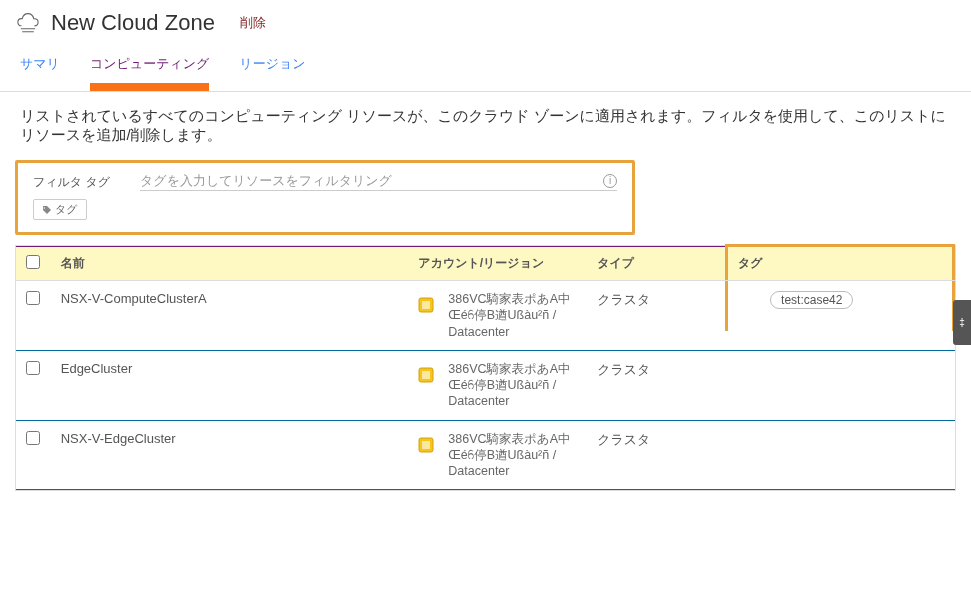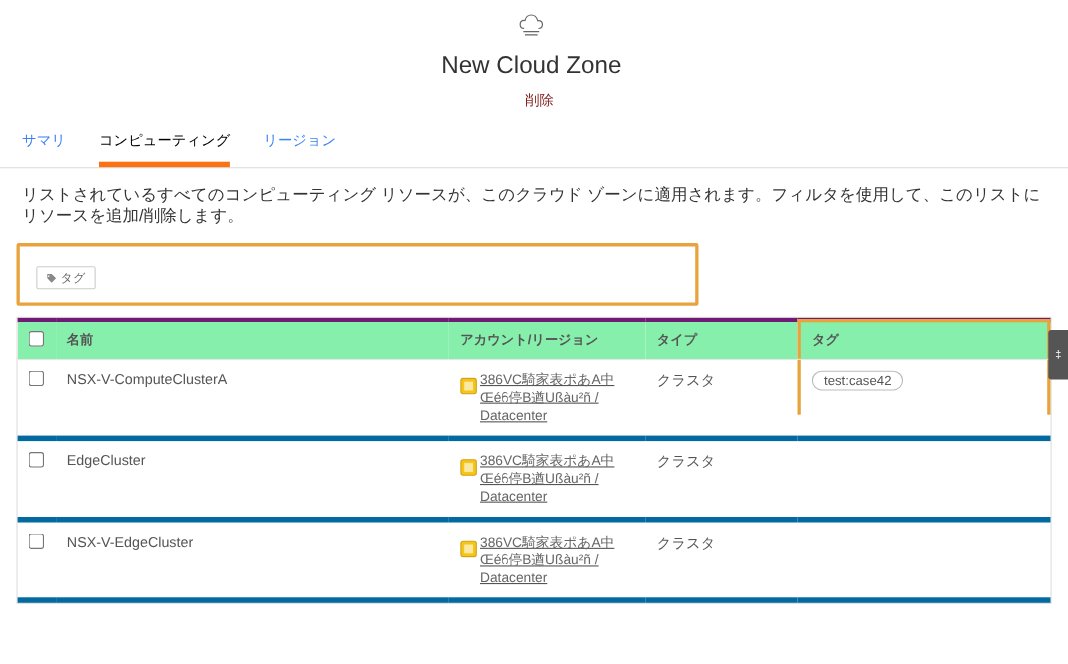--- a/index.html
+++ b/index.html
@@ -1,47 +1,47 @@
 <!DOCTYPE html>
 <html><head>
 <meta charset="utf-8">
 <style>
 * { box-sizing: border-box; margin: 0; padding: 0; }
 body { font-family: -apple-system, BlinkMacSystemFont, "Segoe UI", sans-serif; font-size: 13px; color: #333; background: #fff; width: 971px; }
-.header { display: flex; align-items: center; padding: 10px 20px 5px 15px; gap: 10px; flex-direction: column; }
+.header { display: flex; align-items: center; padding: 10px 20px 5px 15px; gap: 10px; }
 .header-icon { width: 26px; height: 26px; }
 .header-title { font-size: 22px; font-weight: 300; color: #333; }
 .header-link { color: #7f1d1d; font-size: 13px; margin-left: 15px; cursor: pointer; }
 .tabs { display: flex; padding: 8px 20px 0 20px; border-bottom: 1px solid #ddd; gap: 30px; }
 .tab { padding: 6px 0 10px 0; font-size: 13px; color: #3b82f6; cursor: pointer; border-bottom: 3px solid transparent; }
-.tab.active { color: #000000; border-bottom: 5px solid #f97316; }
+.tab.active { color: #701a75; border-bottom: 8px solid #f97316; }
 .description { padding: 15px 20px 10px 20px; font-size: 15px; color: #333; }
 .filter-box { margin: 5px 15px 10px 15px; border: 3px solid #e8a33d; padding: 10px 15px 12px 15px; border-radius: 2px; width: 620px; }
 .filter-row { display: flex; align-items: center; gap: 30px; }
 .filter-label { font-size: 12px; color: #555; white-space: nowrap; }
 .filter-input-wrap { flex: 1; position: relative; display: flex; align-items: center; border-bottom: 1px solid #ccc; padding-bottom: 2px; }
 .filter-input { flex: 1; border: none; outline: none; font-size: 13px; color: #888; background: transparent; }
 .filter-input::placeholder { color: #999; }
 .info-icon { width: 14px; height: 14px; border: 1px solid #999; border-radius: 50%; display: inline-flex; align-items: center; justify-content: center; font-size: 10px; color: #999; margin-left: 8px; font-style: normal; }
 .tags-btn { margin-top: 8px; border: 1px solid #ccc; background: #fff; padding: 2px 8px; font-size: 11px; color: #666; border-radius: 2px; cursor: pointer; display: inline-flex; align-items: center; gap: 3px; }
 .table-wrap { margin: 0 15px; border: 1px solid #ddd; }
 .table { width: 100%; border-collapse: collapse; }
-.table th { text-align: left; font-weight: 600; font-size: 12px; color: #555; padding: 8px 10px; border-bottom: 1px solid #ddd; border-top: 4px solid #701a75; background: #86efac; position: relative; }
+.table th { text-align: left; font-weight: 600; font-size: 12px; color: #555; padding: 8px 10px; border-bottom: 1px solid #ddd; border-top: 1px solid #701a75; background: #fef9c3; position: relative; }
 .table th.col-tags { padding: 0; }
-.table td { padding: 10px 10px; vertical-align: top; font-size: 13px; color: #555; border-bottom: 5px solid #0369a1; }
+.table td { padding: 10px 10px; vertical-align: top; font-size: 13px; color: #555; border-bottom: 1px solid #0369a1; }
 .col-check { width: 34px; text-align: center; }
 .col-name { width: 350px; }
 .col-acct { width: 175px; }
 .col-type { width: 135px; }
 .col-tags { width: 225px; }
 input[type=checkbox] { width: 14px; height: 14px; cursor: pointer; }
-.acct-cell { display: flex; align-items: flex-start; gap: 2px; text-decoration: underline; }
+.acct-cell { display: flex; align-items: flex-start; gap: 14px; }
 .acct-icon { width: 16px; height: 16px; flex-shrink: 0; margin-top: 6px; }
 .acct-text { font-size: 12.5px; color: #666; line-height: 1.3; }
-.tag-pill { display: inline-block; border: 1px solid #bbb; border-radius: 10px; padding: 1px 10px; font-size: 12px; color: #555; background: #fff; }
+.tag-pill { display: inline-block; border: 1px solid #bbb; border-radius: 10px; padding: 1px 10px; font-size: 12px; color: #555; background: #fff; margin-left: 32px; }
 .tags-header-inner { padding: 8px 10px; }
 .tags-cell-inner { padding: 10px 10px; min-height: 50px; }
 .table td.col-tags { padding: 0; vertical-align: top; }
 .scroll-hint { position: absolute; right: 0; top: 300px; background: #555; color: #fff; width: 18px; height: 45px; border-radius: 3px 0 0 3px; display: flex; flex-direction: column; align-items: center; justify-content: center; font-size: 10px; line-height: 1; }
 </style>
 </head>
 <body>
 
 <div class="header">
   <svg class="header-icon" viewBox="0 0 36 36">
@@ -53,20 +53,27 @@
 
 <div class="tabs">
   <div class="tab">サマリ</div>
   <div class="tab active">コンピューティング</div>
   <div class="tab">リージョン</div>
 </div>
 
 <div class="description">リストされているすべてのコンピューティング リソースが、このクラウド ゾーンに適用されます。フィルタを使用して、このリストにリソースを追加/削除します。</div>
 
 <div class="filter-box">
+  <div class="filter-row">
+    <span class="filter-label">フィルタ タグ</span>
+    <div class="filter-input-wrap">
+      <input class="filter-input" placeholder="タグを入力してリソースをフィルタリング" style="">
+      <span class="info-icon">i</span>
+    </div>
+  </div>
   <button class="tags-btn">
     <svg width="10" height="10" viewBox="0 0 10 10">
         <path fill="#888" d="M1 1h4l4 4-4 4-4-4z M3 3a0.7 0.7 0 1 0 0 0.001"></path>
       </svg>
     <span>タグ</span>
   </button>
 </div>
 
 <div class="table-wrap">
   <table class="table">

